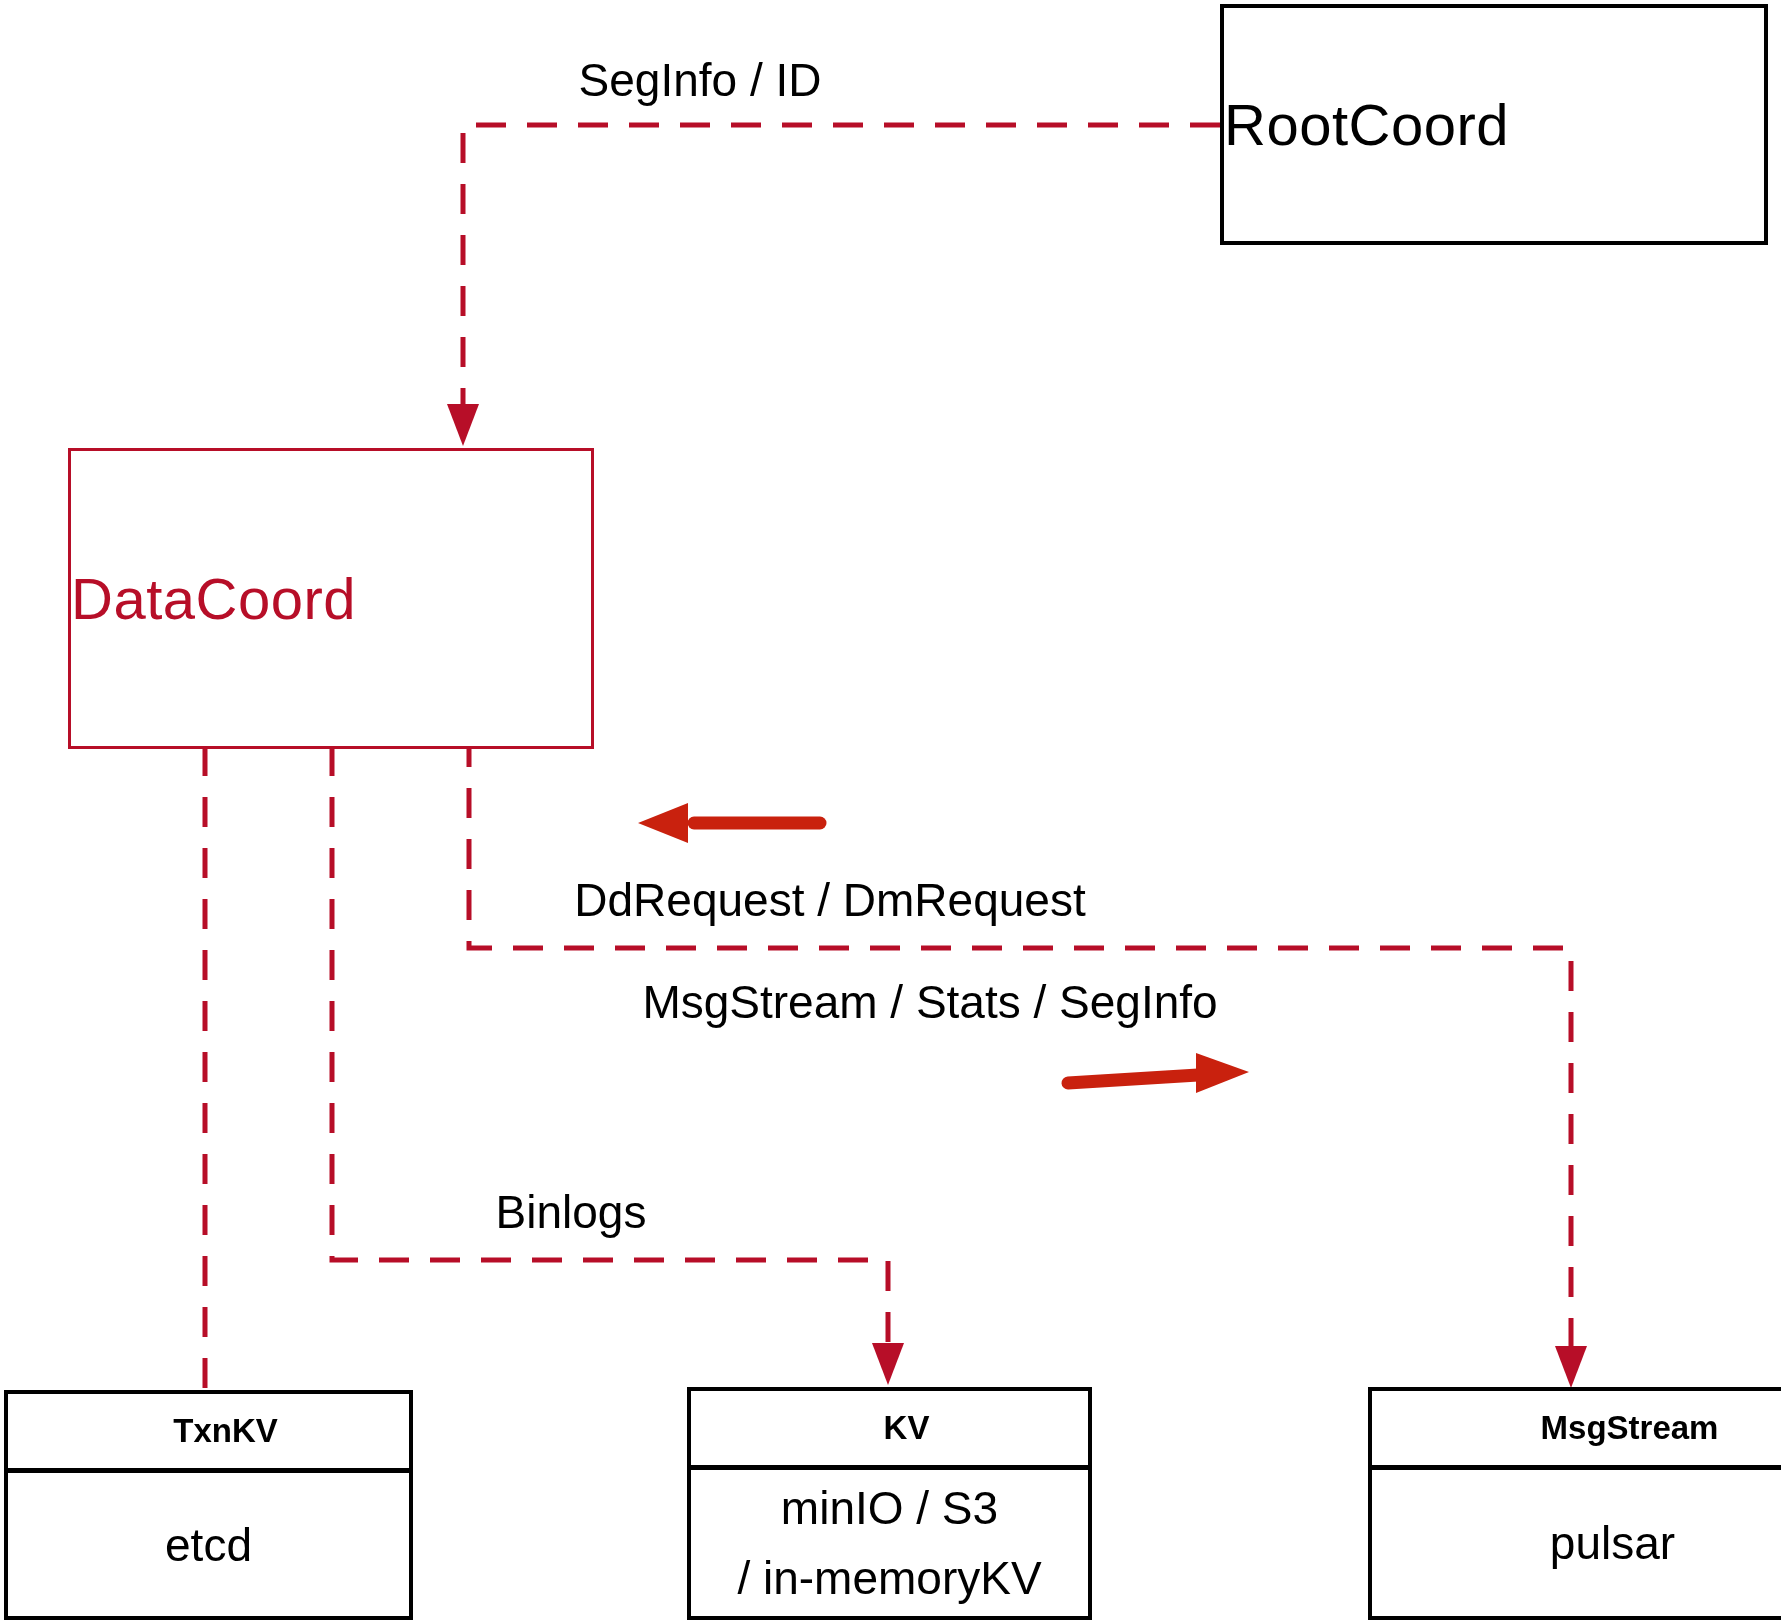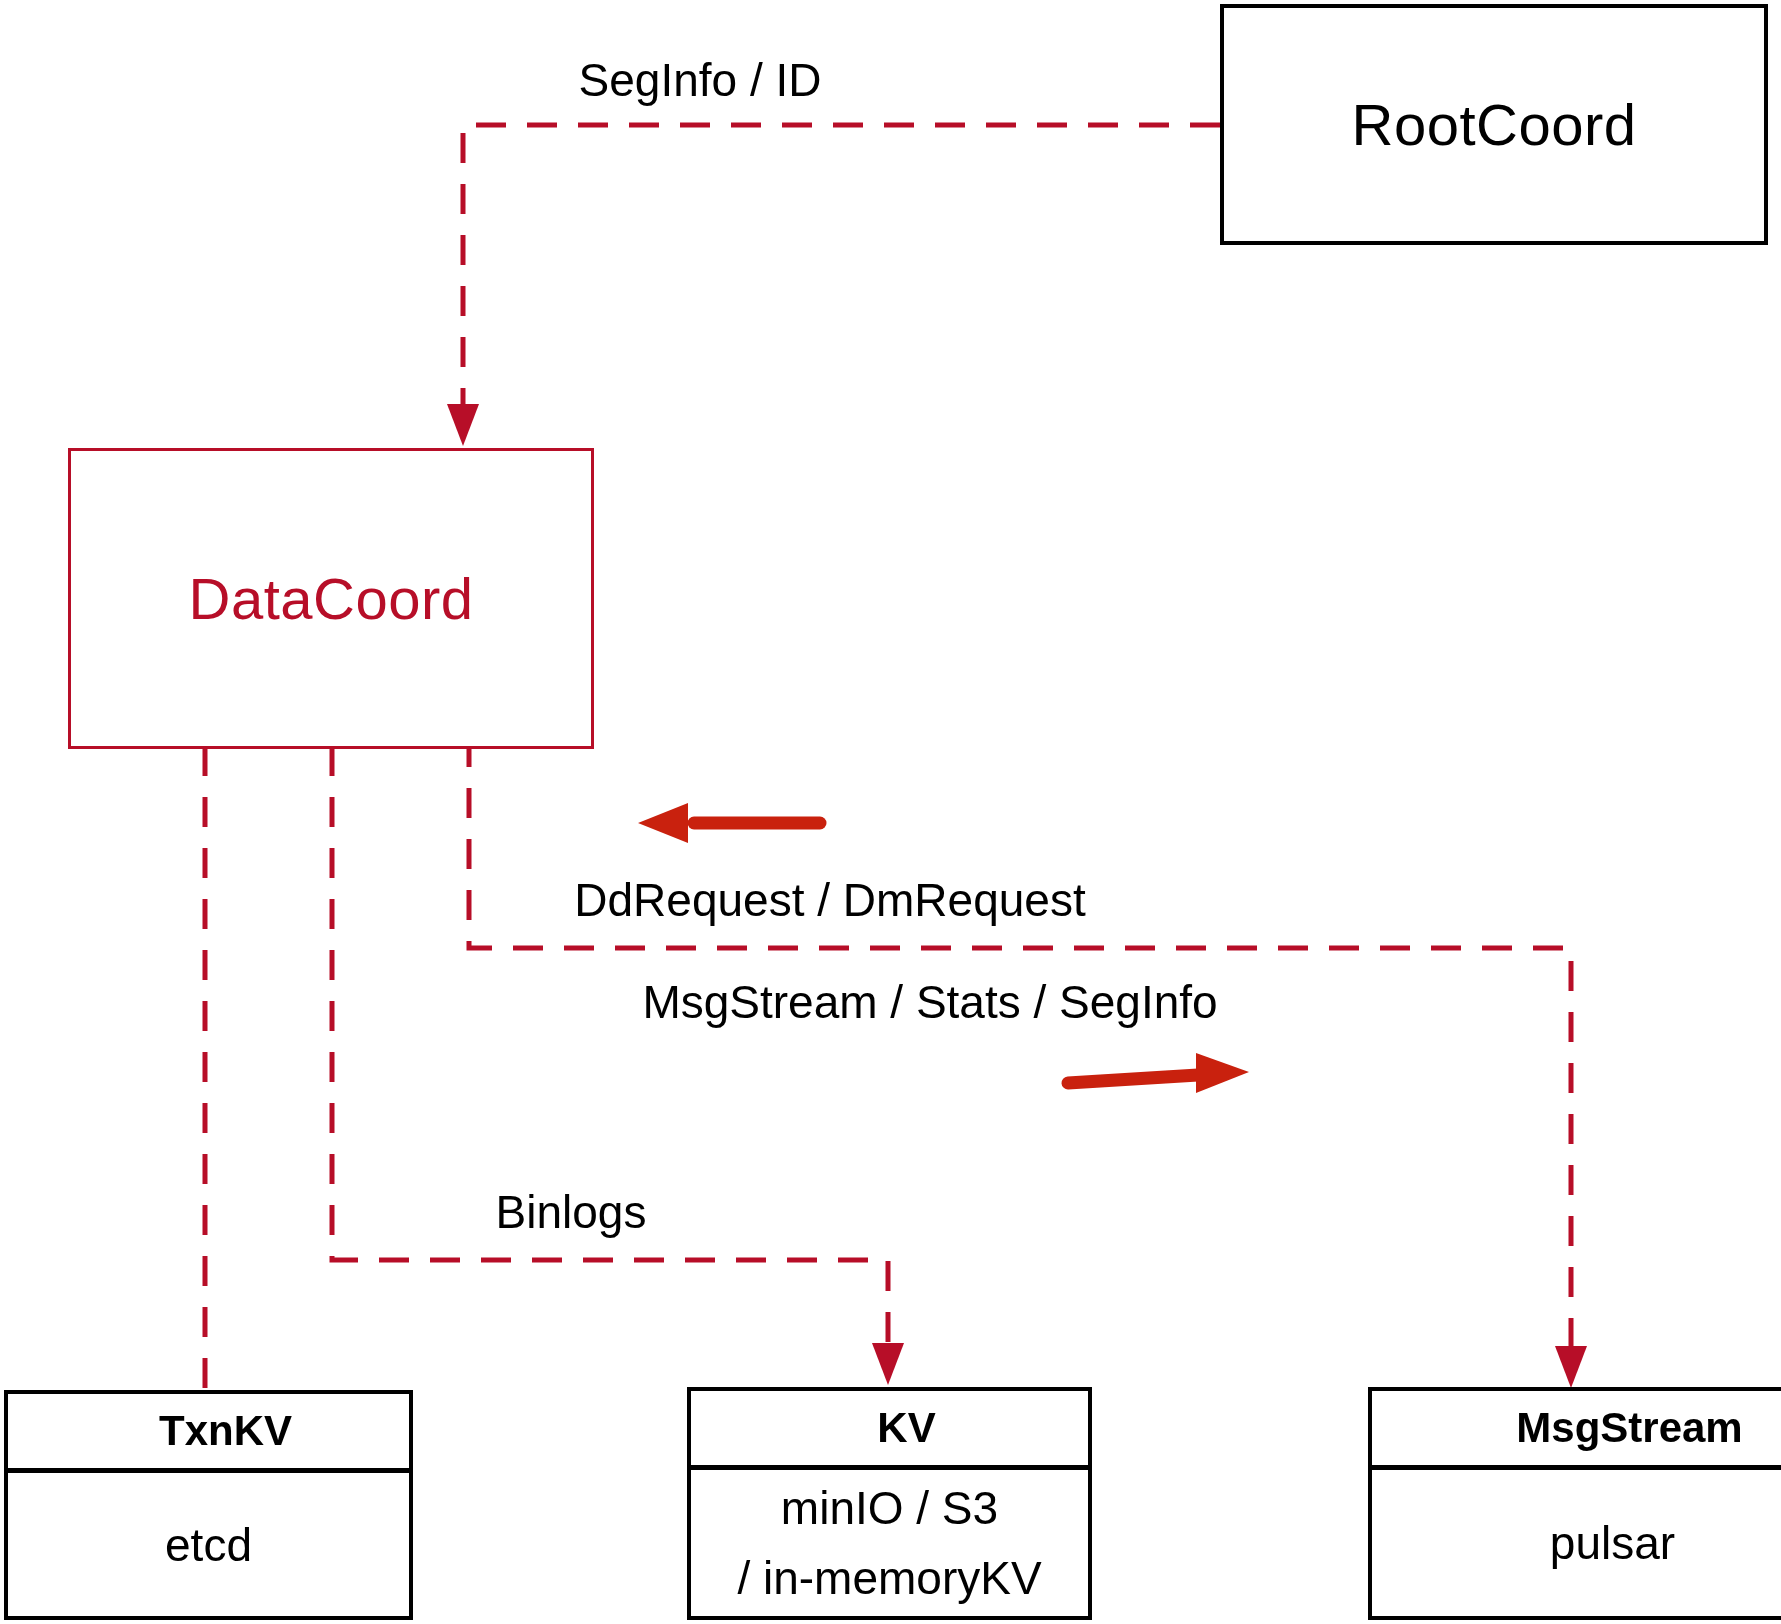--- a/index.html
+++ b/index.html
@@ -19,42 +19,42 @@
   }
   svg.connectors{position:absolute;left:0;top:0;width:1781px;height:1624px;}
   .dash{stroke:var(--line);stroke-width:5;fill:none;stroke-dasharray:30 21;}
   .dash-head{fill:var(--line);stroke:none;}
   .solid-shaft{stroke:var(--arrow);stroke-width:13;stroke-linecap:round;}
   .solid-head{fill:var(--arrow);stroke:none;}
 
   .node{
     position:absolute;
     background:var(--paper);
-    display:flex;align-items:center;justify-content:center;
+    display:flex;align-items:center;
     box-sizing:border-box;
   }
   .node.big{font-size:58px;letter-spacing:0.5px;}
   .node-rootcoord{left:1220px;top:4px;width:548px;height:241px;border:4px solid var(--ink);}
   .node-datacoord{left:68px;top:448px;width:526px;height:301px;border:3px solid var(--line);color:var(--line);}
 
   .table-node{
     position:absolute;
     background:var(--paper);
     border:4px solid var(--ink);
     box-sizing:border-box;
     display:flex;flex-direction:column;
   }
   .node-txnkv{left:4px;top:1390px;width:409px;height:230px;}
   .node-kv{left:687px;top:1387px;width:405px;height:233px;}
   .node-msgstream{left:1368px;top:1387px;width:489px;height:233px;}
   .table-header{
     height:74px;flex:none;
     border-bottom:5px solid var(--ink);
     display:flex;align-items:center;justify-content:center;
-    font-weight:bold;font-size:42px;padding-left:34px;
+    font-weight:bold;font-size:33px;padding-left:34px;
   }
   .table-body{
     flex:1;
     display:flex;align-items:center;justify-content:center;
     font-size:46px;text-align:center;line-height:70px;
   }
 
   .edge-label{
     position:absolute;
     transform:translate(-50%,-50%);

